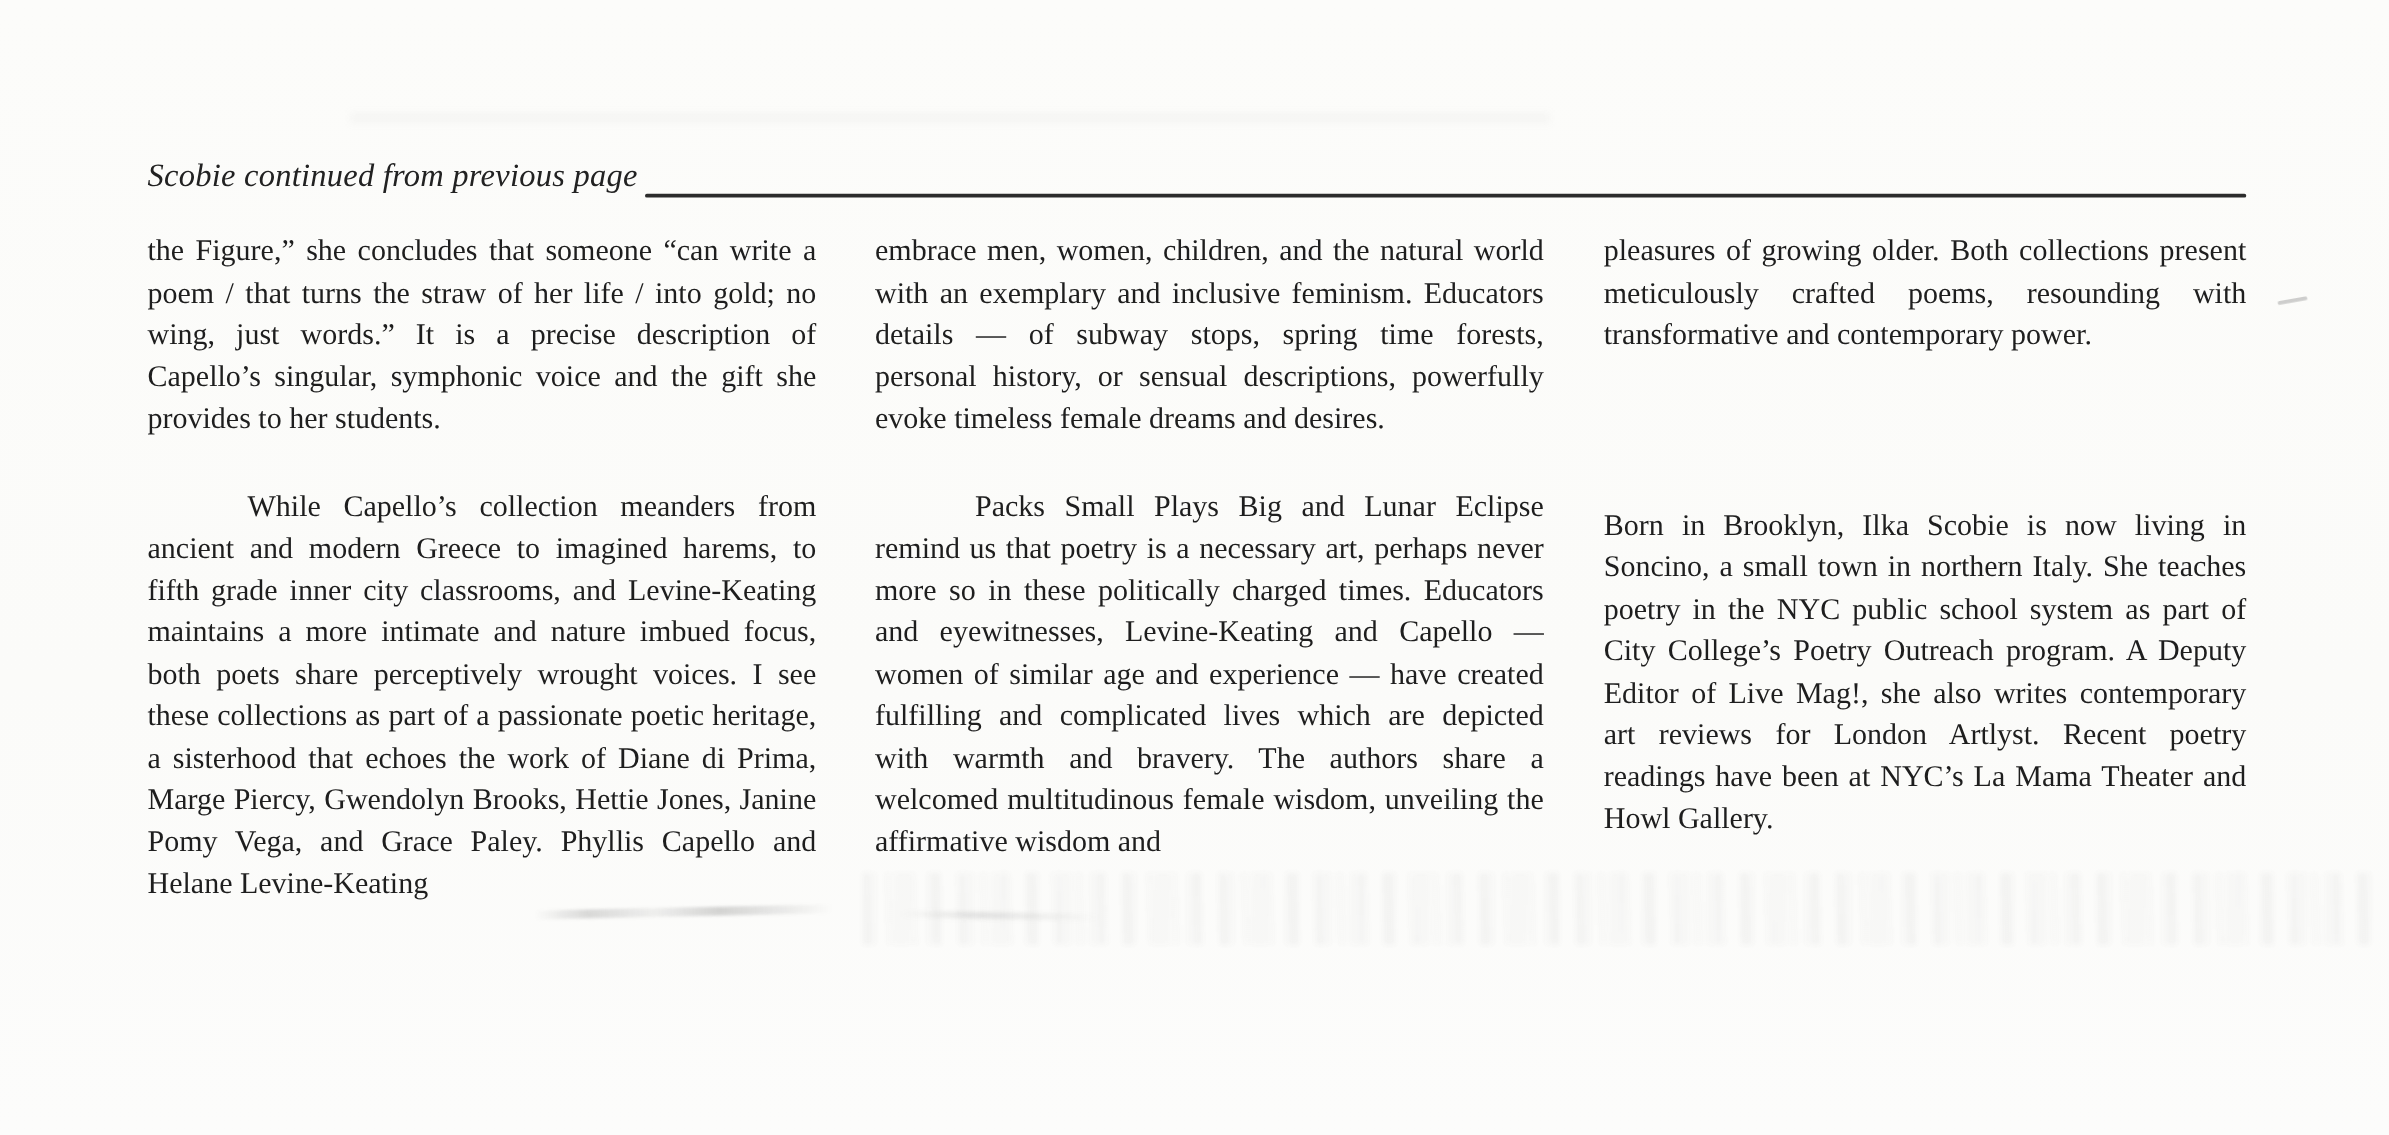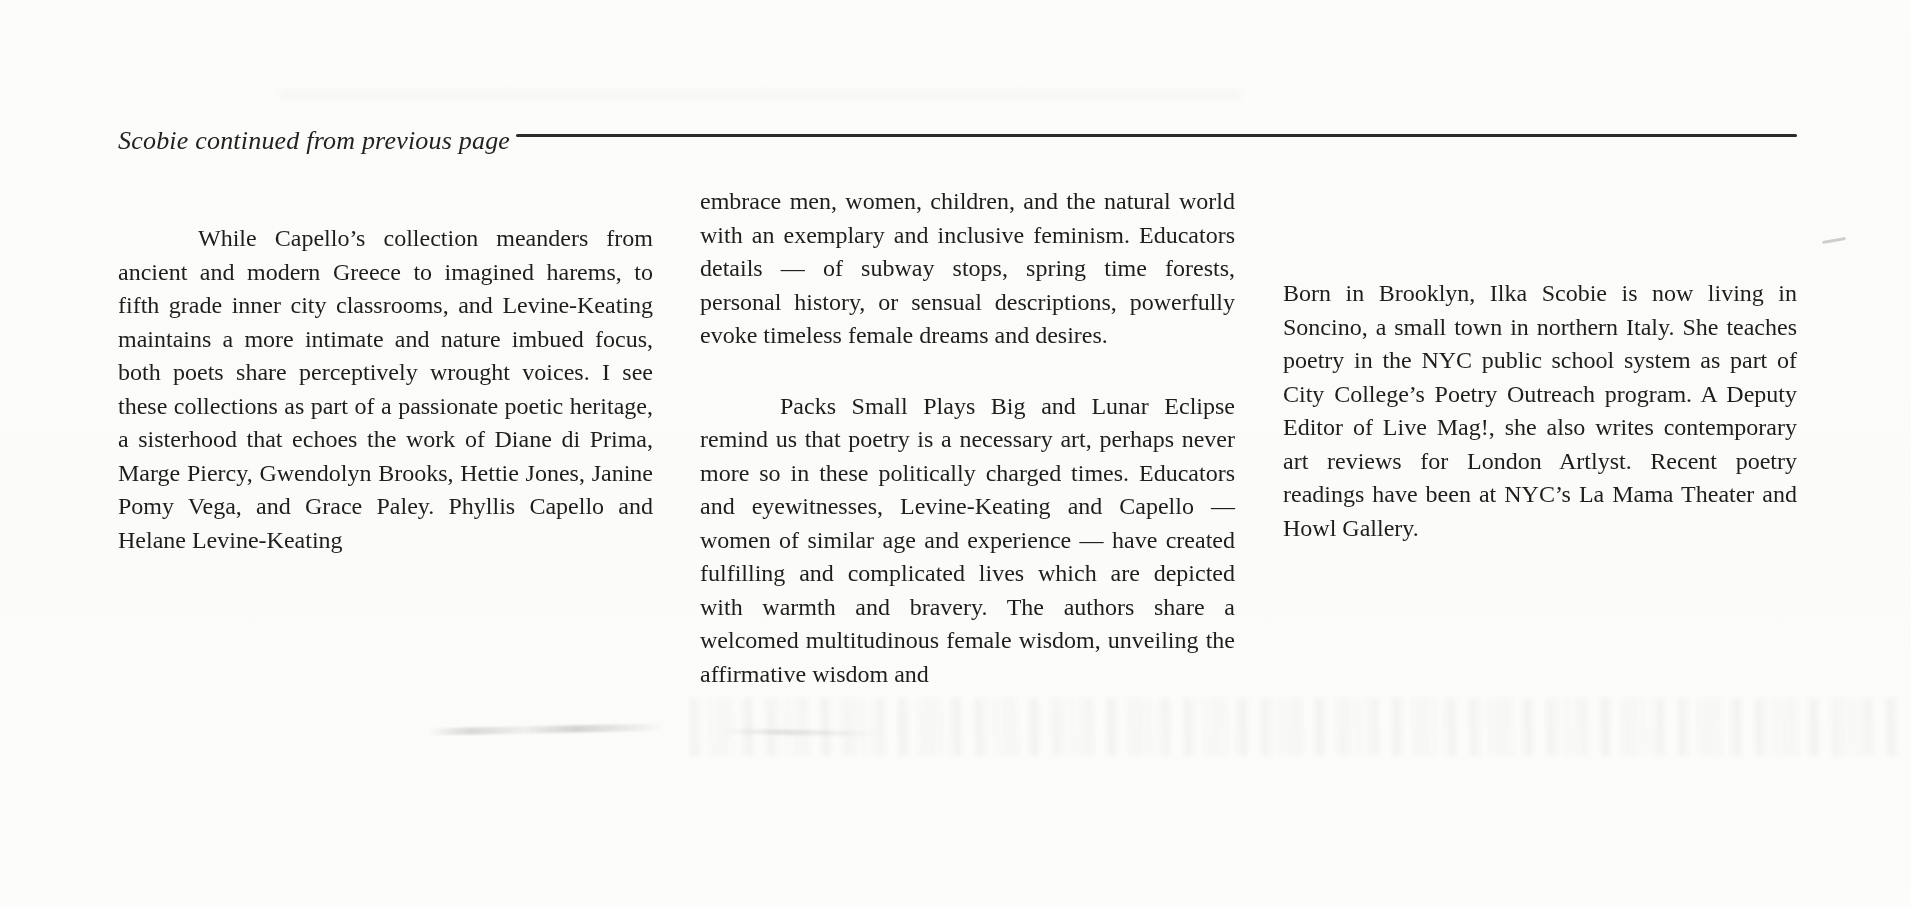--- a/index.html
+++ b/index.html
@@ -16,21 +16,21 @@
     color: #1f1f1f;
     overflow: hidden;
   }
   
   .header {
     position: absolute;
     left: 118px;
     top: 124px;
     width: 1679px;
     display: flex;
-    align-items: flex-start;
+    align-items: flex-end;
   }
   .continuation-note {
     font-style: italic;
     font-size: 26px;
     line-height: 34px;
     white-space: nowrap;
     letter-spacing: 0.2px;
     color: #222;
   }
   .header-rule {
@@ -53,21 +53,21 @@
     font-size: 24px;
     line-height: 33.5px;
     text-align: justify;
     color: #1e1e1e;
   }
   .col-1 { width: 535px; margin-right: 47px; }
   .col-2 { width: 535px; margin-right: 48px; }
   .col-3 { width: 514px; }
   .col p { margin: 0; }
   .col p.indent { text-indent: 80px; margin-top: 37px; }
-  .col p.bio-gap { margin-top: 92px; }
+  .col p.bio-gap { margin-top: 119px; }
   .run-normal { font-style: normal; }
   .run-italic { }
 
   
   .smudge-bottom-left {
     position: absolute;
     left: 428px;
     top: 726px;
     width: 238px;
     height: 7px;
@@ -126,27 +126,29 @@
 
   <div class="topband"></div>
 
   <div class="header">
     <span class="continuation-note">Scobie continued from previous page</span>
     <span class="header-rule"></span>
   </div>
 
   <div class="columns">
     <section class="col col-1">
+        <p><span class="run-normal">the Figure,” she concludes that someone “can write a poem / that turns the straw of her life / into gold; no wing, just words.” It is a precise description of Capello’s singular, symphonic voice and the gift she provides to her students.</span></p>
         <p class="indent"><span class="run-normal">While Capello’s collection meanders from ancient and modern Greece to imagined harems, to fifth grade inner city classrooms, and Levine-Keating maintains a more intimate and nature imbued focus, both poets share perceptively wrought voices. I see these collections as part of a passionate poetic heritage, a sisterhood that echoes the work of Diane di Prima, Marge Piercy, Gwendolyn Brooks, Hettie Jones, Janine Pomy Vega, and Grace Paley. Phyllis Capello and Helane Levine-Keating</span></p>
       </section>
     <section class="col col-2">
         <p><span class="run-normal">embrace men, women, children, and the natural world with an exemplary and inclusive feminism. Educators details — of subway stops, spring time forests, personal history, or sensual descriptions, powerfully evoke timeless female dreams and desires.</span></p>
         <p class="indent"><span class="run-italic">Packs Small Plays Big</span><span class="run-normal"> and </span><span class="run-italic">Lunar Eclipse</span><span class="run-normal"> remind us that poetry is a necessary art, perhaps never more so in these politically charged times. Educators and eyewitnesses, Levine-Keating and Capello — women of similar age and experience — have created fulfilling and complicated lives which are depicted with warmth and bravery. The authors share a welcomed multitudinous female wisdom, unveiling the affirmative wisdom and</span></p>
       </section>
     <section class="col col-3">
+        <p><span class="run-normal">pleasures of growing older. Both collections present meticulously crafted poems, resounding with transformative and contemporary power.</span></p>
         <p class="bio-gap"><span class="run-italic">Born in Brooklyn, Ilka Scobie is now living in Soncino, a small town in northern Italy. She teaches poetry in the NYC public school system as part of City College’s Poetry Outreach program. A Deputy Editor of </span><span class="run-normal">Live Mag!, </span><span class="run-italic">she also writes contemporary art reviews for </span><span class="run-normal">London Artlyst. </span><span class="run-italic">Recent poetry readings have been at NYC’s La Mama Theater and Howl Gallery.</span></p>
       </section>
   </div>
 
   <div class="smudge-bottom-left"></div>
   <div class="smudge-bottom-mid"></div>
   <div class="bleedthrough-band"></div>
   <div class="mark-right-edge"></div>
 
 </div>

